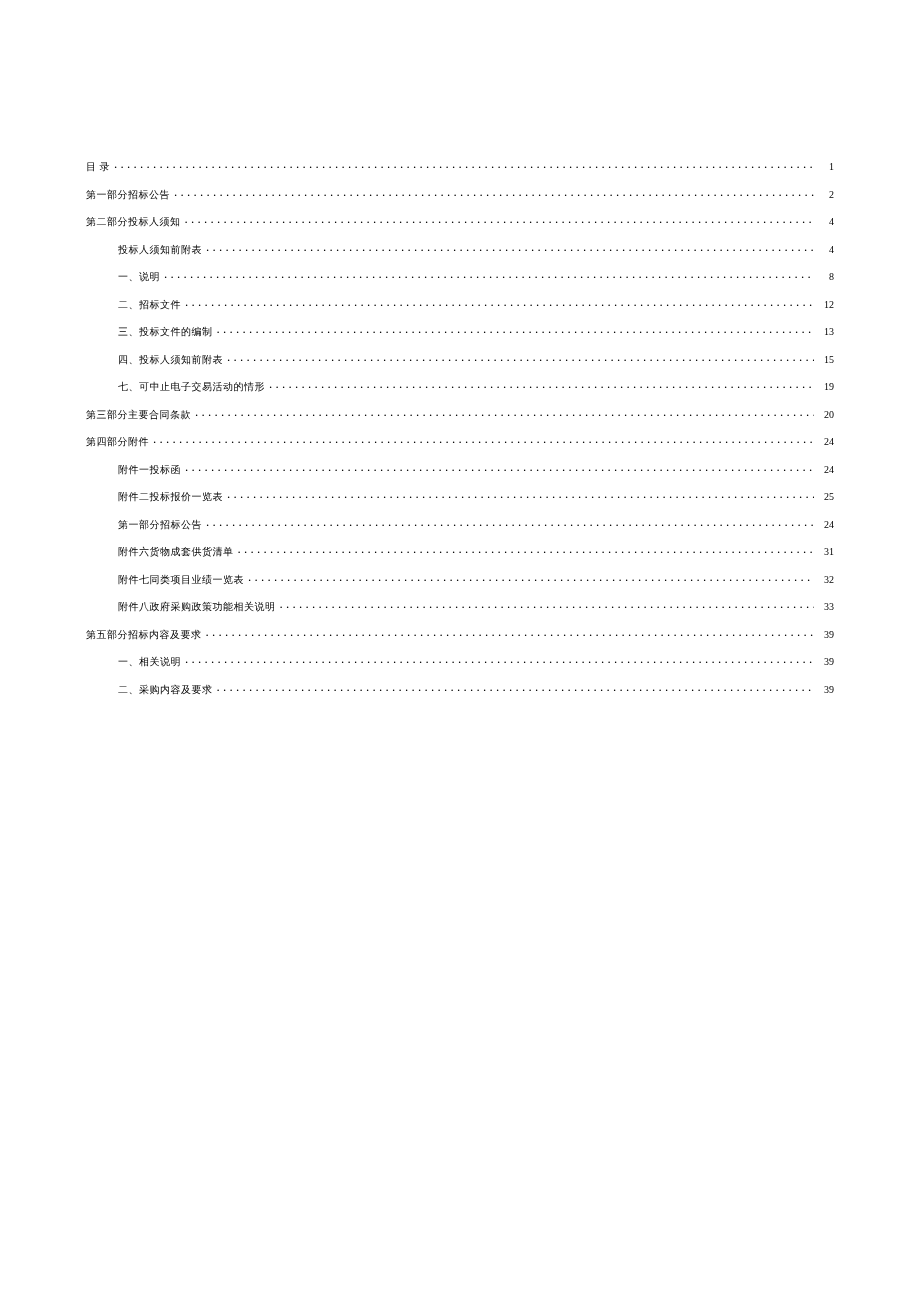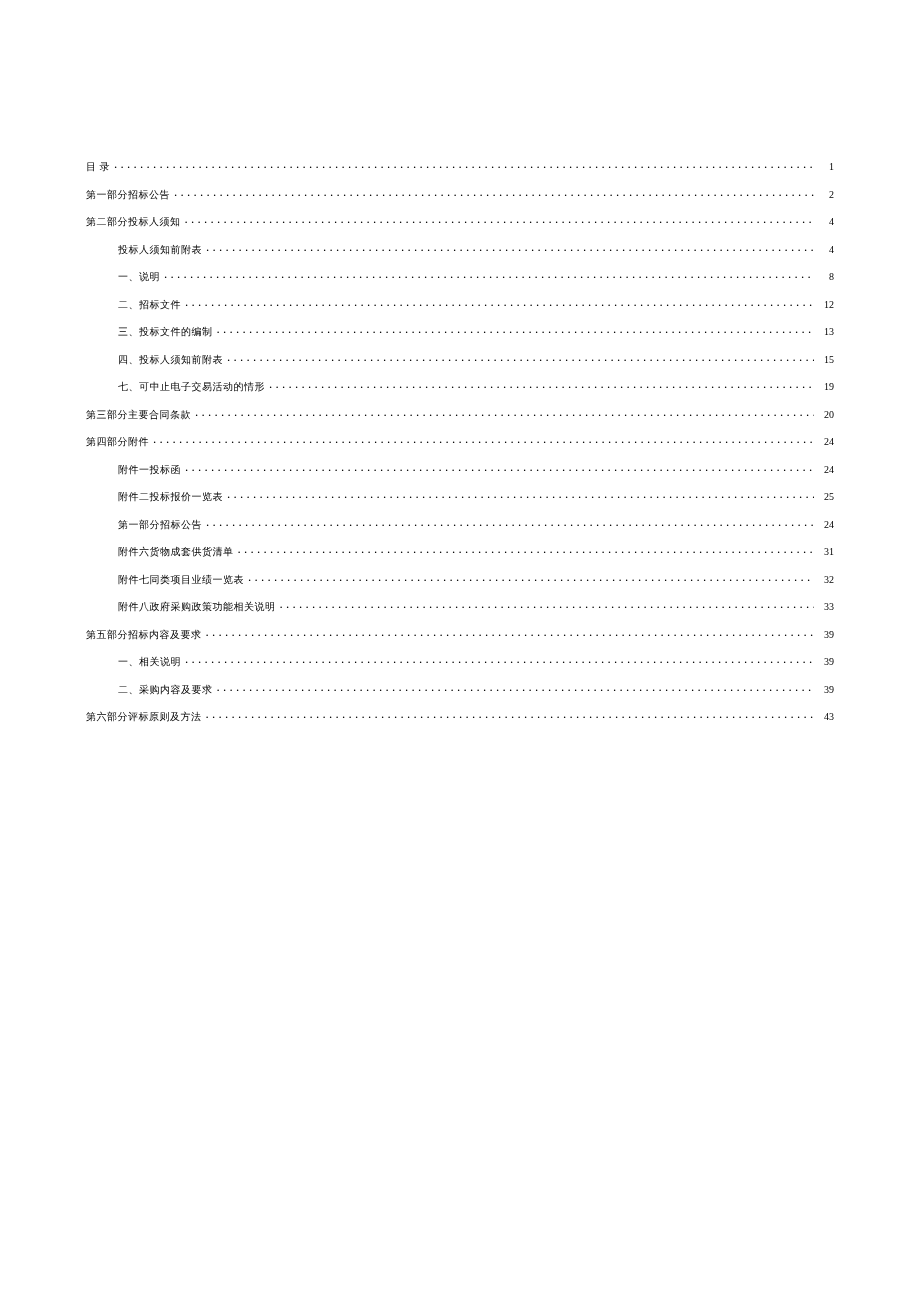--- a/index.html
+++ b/index.html
@@ -149,18 +149,13 @@
     <div class="toc-line level-2">
       <span class="toc-label">一、相关说明</span>
       <span class="toc-dots"></span>
       <span class="toc-page">39</span>
     </div>
     <div class="toc-line level-2">
       <span class="toc-label">二、采购内容及要求</span>
       <span class="toc-dots"></span>
       <span class="toc-page">39</span>
     </div>
-    <div class="toc-line level-1">
-      <span class="toc-label">第六部分评标原则及方法</span>
-      <span class="toc-dots"></span>
-      <span class="toc-page">43</span>
-    </div>
   </div>
 
 </body></html>

